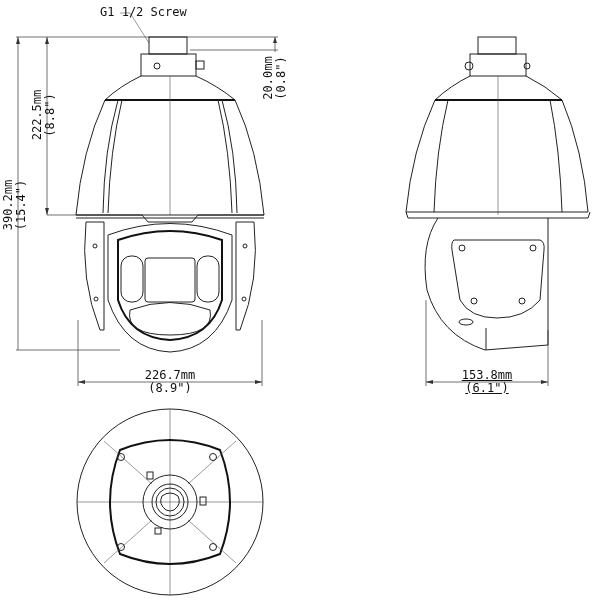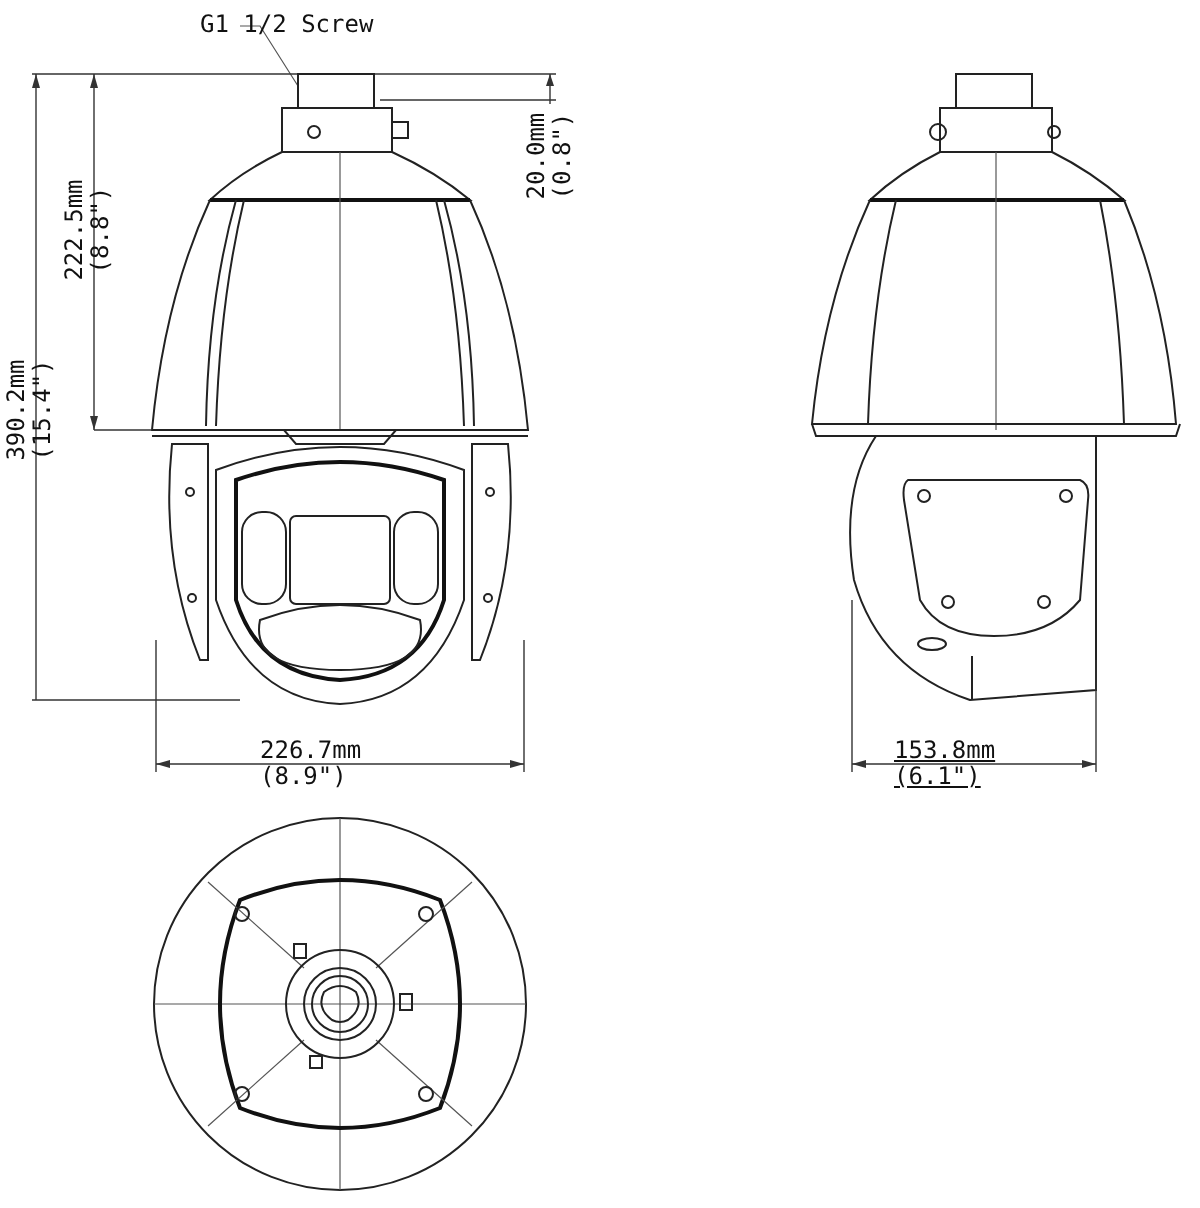--- a/index.html
+++ b/index.html
@@ -4,21 +4,21 @@
   <style>
     html, body { margin: 0; padding: 0; background: #ffffff; }
     body { width: 600px; height: 604px; position: relative; overflow: hidden; font-family: "DejaVu Sans Mono", "Liberation Mono", monospace; }
     svg { position: absolute; left: 0; top: 0; }
     .ln { stroke: #222; stroke-width: 1; fill: none; }
     .thin { stroke: #555; stroke-width: 0.6; fill: none; }
     .thick { stroke: #111; stroke-width: 2; fill: none; }
     .dim { stroke: #333; stroke-width: 0.7; fill: none; }
     .lbl { position: absolute; color: #111; font-size: 12px; white-space: nowrap; line-height: 13px; }
     .vert { transform-origin: left top; transform: rotate(-90deg); text-align: center; }
-    .ctr { text-align: left; }
+    .ctr { text-align: center; }
   </style>
 </head>
 <body>
 
 <svg width="600" height="604" viewBox="0 0 600 604">
 
   <g>
 
     <polyline class="thin" points="120,13 130,13 149,43"></polyline>
 

